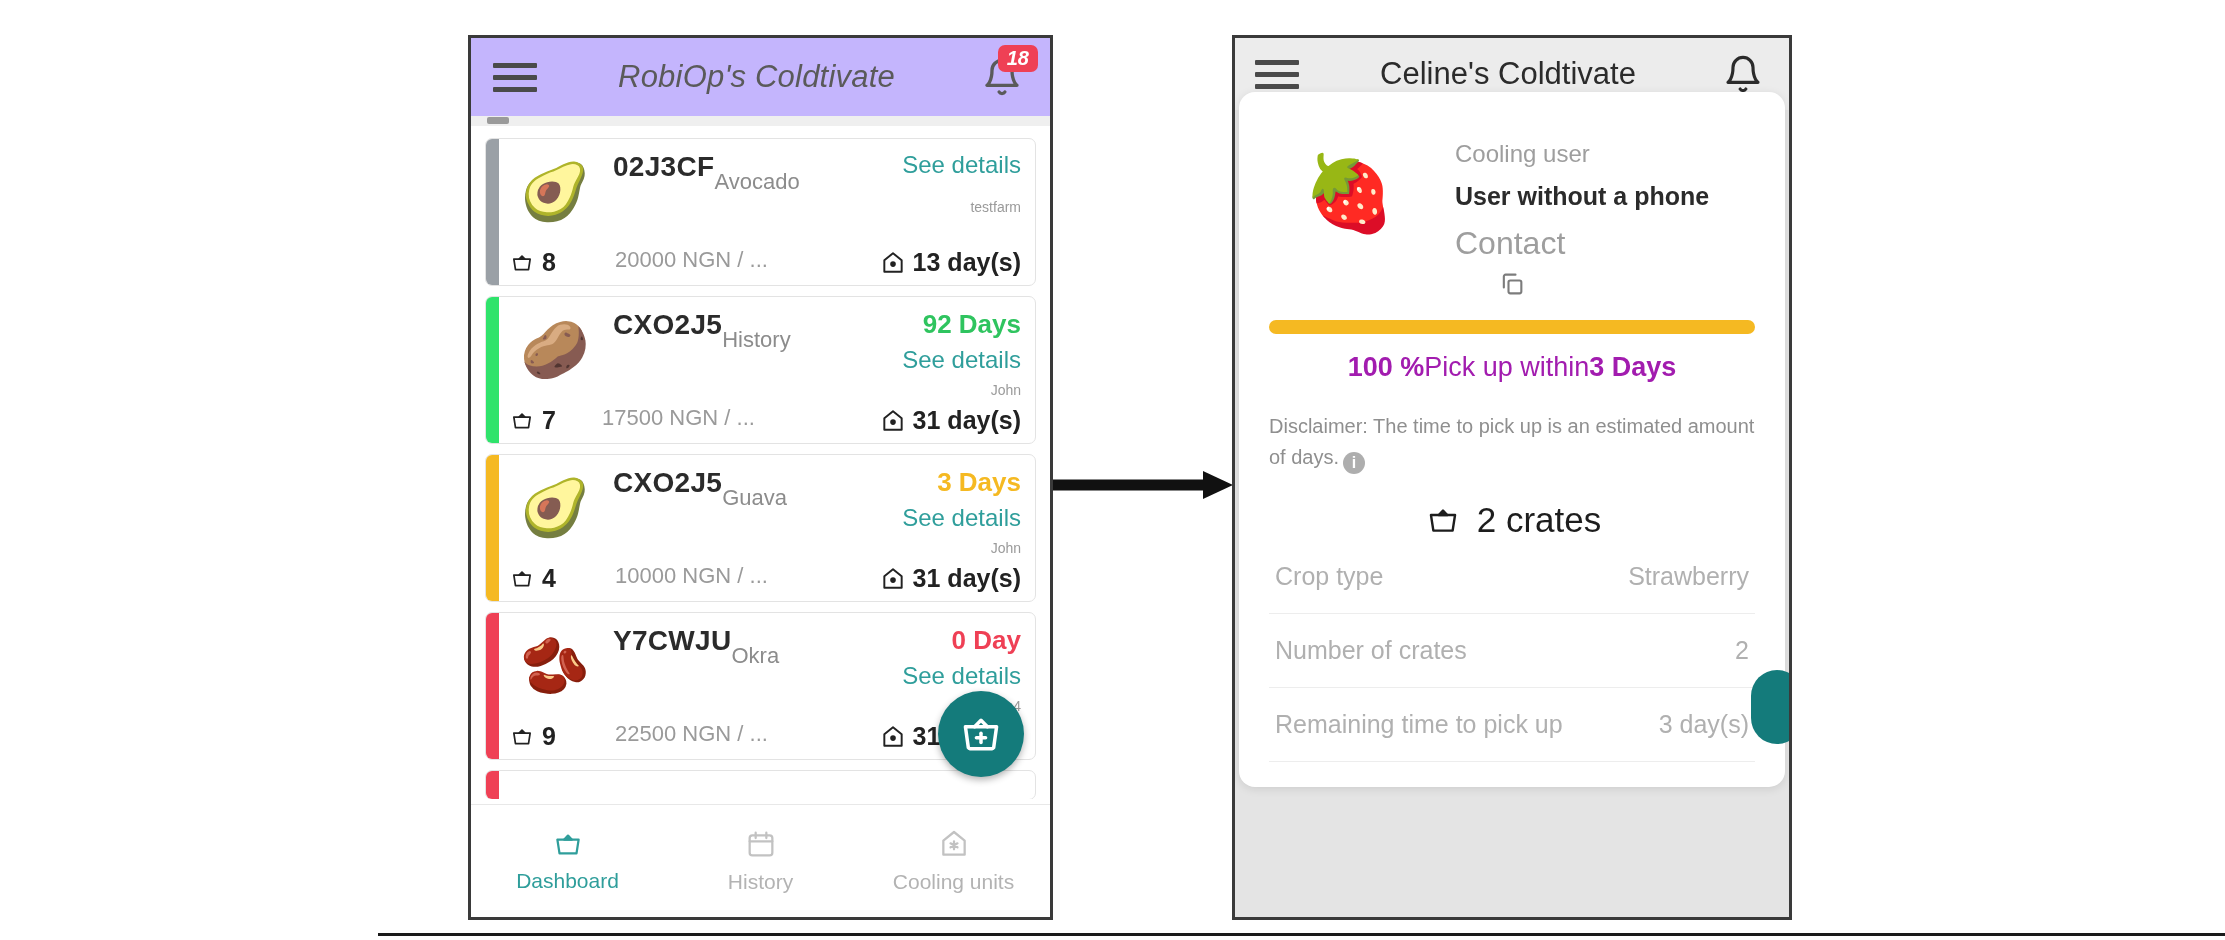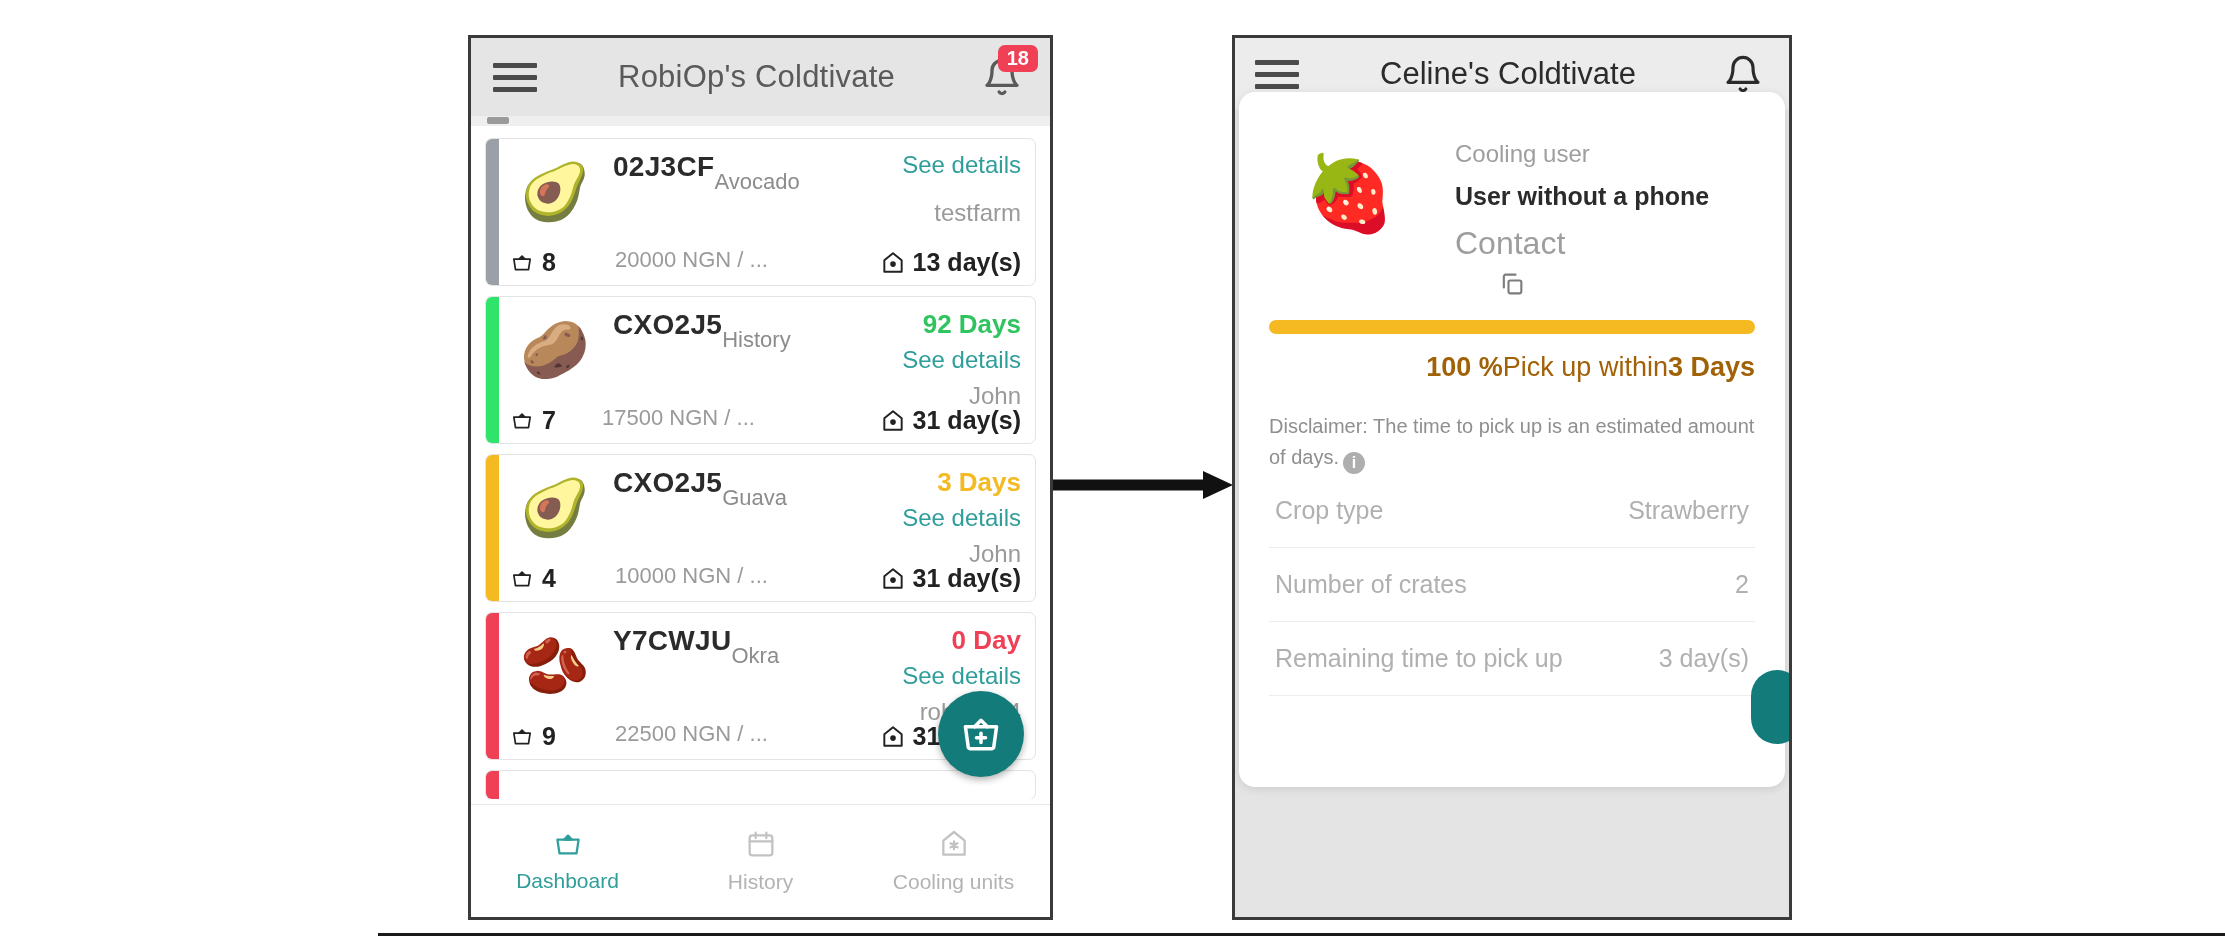--- a/index.html
+++ b/index.html
@@ -6,21 +6,21 @@
   body{width:2225px;height:940px;font-family:"Liberation Sans",sans-serif;overflow:hidden;position:relative;}
   .stage{position:absolute;inset:0;background:#fff;}
   .baseline{position:absolute;left:378px;right:0;bottom:4px;height:3px;background:#1a1a1a;}
 
   
   .phone{position:absolute;background:#fff;border:3px solid #3a3a3a;box-sizing:border-box;overflow:hidden;}
   #phone-left{left:468px;top:35px;width:585px;height:885px;}
   #phone-right{left:1232px;top:35px;width:560px;height:885px;}
 
   
-  .appbar{height:78px;background:#e5e5e5;display:flex;align-items:center;padding:0 22px;box-sizing:border-box;position:relative;}
+  .appbar{height:78px;background:#c4b5fd;display:flex;align-items:center;padding:0 22px;box-sizing:border-box;position:relative;font-style:italic;}
   .hamb{width:44px;display:flex;flex-direction:column;gap:7px;cursor:pointer;}
   .hamb i{display:block;height:5px;background:#4a4a4a;border-radius:1px;}
   .apptitle{flex:1;text-align:center;font-size:31px;color:#5a5a5a;letter-spacing:.2px;}
   .bell-wrap{position:relative;width:52px;height:52px;display:flex;align-items:center;justify-content:center;}
   .badge{position:absolute;top:-6px;right:-10px;background:#ef4055;color:#fff;font-size:20px;font-weight:bold;border-radius:7px;padding:2px 9px;line-height:1.15;}
 
   .scroll-hint{height:10px;background:#efefef;position:relative;}
   .scroll-hint::before{content:"";position:absolute;left:16px;top:1px;width:22px;height:7px;background:#9a9a9a;border-radius:2px;}
 
   .list{position:absolute;left:0;right:0;top:96px;bottom:118px;padding:4px 14px 0 14px;box-sizing:border-box;overflow:hidden;}
@@ -28,21 +28,21 @@
   .stripe{width:13px;flex:none;}
   .card-inner{flex:1;display:flex;padding:10px 14px 8px 10px;box-sizing:border-box;position:relative;}
   .thumb{width:92px;height:78px;flex:none;display:flex;align-items:center;justify-content:center;font-size:56px;line-height:1;margin-top:4px;}
   .mid{flex:1;padding-left:12px;display:flex;}
   .code{font-size:28px;font-weight:bold;color:#2b2b2b;letter-spacing:.3px;margin-top:2px;}
   .crop{font-size:22px;color:#8c8c8c;margin-top:20px;}
   .price{font-size:22px;color:#9a9a9a;margin-top:20px;}
   .right-col{width:190px;flex:none;text-align:right;display:flex;flex-direction:column;}
   .days{font-size:26px;font-weight:bold;margin-top:2px;}
   .see{font-size:24px;color:#2f9e9b;margin-top:6px;cursor:pointer;}
-  .owner{font-size:24px;color:#9a9a9a;margin-top:8px;}
+  .owner{font-size:14px;color:#9a9a9a;margin-top:8px;}
   .lower-left{position:absolute;left:10px;bottom:8px;display:flex;align-items:center;gap:7px;font-size:25px;font-weight:bold;color:#222;}
   .lower-right{position:absolute;right:14px;bottom:8px;display:flex;align-items:center;gap:7px;font-size:25px;font-weight:bold;color:#222;}
   .card.no-days .code{margin-top:2px;}
   .card.no-days .see{margin-top:2px;}
   .card.no-days .owner{margin-top:20px;}
 
   .fab{position:absolute;right:26px;bottom:140px;width:86px;height:86px;border-radius:50%;background:#147b7b;display:flex;align-items:center;justify-content:center;box-shadow:0 3px 7px rgba(0,0,0,.3);cursor:pointer;z-index:9;}
 
   .bottomnav{position:absolute;left:0;right:0;bottom:0;height:112px;background:#fff;border-top:1px solid #e8e8e8;display:flex;align-items:center;}
   .navitem{flex:1;display:flex;flex-direction:column;align-items:center;gap:6px;cursor:pointer;}
@@ -61,21 +61,21 @@
   .sheet{position:absolute;left:4px;right:4px;top:-18px;bottom:130px;background:#fff;border-radius:16px;box-shadow:0 2px 10px rgba(0,0,0,.10);overflow:hidden;padding:0 30px;box-sizing:border-box;}
   .hero{display:flex;padding-top:42px;gap:10px;}
   .hero-img{width:160px;height:120px;display:flex;align-items:center;justify-content:center;font-size:74px;line-height:1;}
   .hero-txt{flex:1;padding-left:16px;padding-top:6px;}
   .lbl-muted{font-size:24px;color:#9e9e9e;}
   .val-strong{font-size:25px;font-weight:bold;color:#2b2b2b;margin-top:14px;}
   .contact-row{font-size:32px;color:#9e9e9e;margin-top:14px;}
   .copy-row{display:flex;justify-content:center;margin-top:8px;}
 
   .progress{margin-top:22px;height:14px;border-radius:8px;background:#f5b922;}
-  .prow{display:flex;justify-content:flex-end;align-items:center;margin-top:18px;font-size:27px;color:#a16207;font-weight:bold;}
+  .prow{display:flex;justify-content:center;align-items:center;margin-top:18px;font-size:27px;color:#a21caf;font-weight:bold;}
   .prow .mid-lbl{font-weight:normal;}
 
   .disclaimer{margin-top:28px;font-size:20px;color:#8f8f8f;line-height:1.55;}
   .info-dot{display:inline-flex;width:22px;height:22px;border-radius:50%;background:#aeaeae;color:#fff;font-size:16px;font-weight:bold;align-items:center;justify-content:center;vertical-align:-4px;margin-left:4px;}
 
   .crates{display:flex;align-items:center;justify-content:center;gap:14px;margin-top:26px;font-size:35px;color:#1d1d1d;}
   .detail{display:flex;justify-content:space-between;align-items:center;padding:22px 6px;border-bottom:1px solid #ededed;font-size:25px;color:#b0b0b0;}
   .detail .dv{color:#b0b0b0;}
 
   .side-fab{position:absolute;right:-14px;top:560px;width:52px;height:74px;border-radius:26px;background:#147b7b;}
@@ -321,20 +321,27 @@
         <div class="prow">
           <span>100 %</span>
           <span class="mid-lbl">Pick up within</span>
           <span>3 Days</span>
         </div>
 
         <div class="disclaimer">
           <span>Disclaimer: The time to pick up is an estimated amount of days.</span><span class="info-dot">i</span>
         </div>
 
+        <div class="crates">
+          <svg width="40" height="34" viewBox="0 0 24 24" fill="none" stroke="#1d1d1d" stroke-width="1.7" stroke-linecap="round" stroke-linejoin="round">
+            <path d="M3.5 8.5h17L18.8 19.5H5.2z"></path>
+              <path d="M9 8.5l3-3.2 3 3.2z" fill="#1d1d1d"></path>
+          </svg>
+          <span>2 crates</span>
+        </div>
 
         <div id="detail-rows">
             <div class="detail">
               <span>Crop type</span>
               <span class="dv">Strawberry</span>
             </div>
             <div class="detail">
               <span>Number of crates</span>
               <span class="dv">2</span>
             </div>

